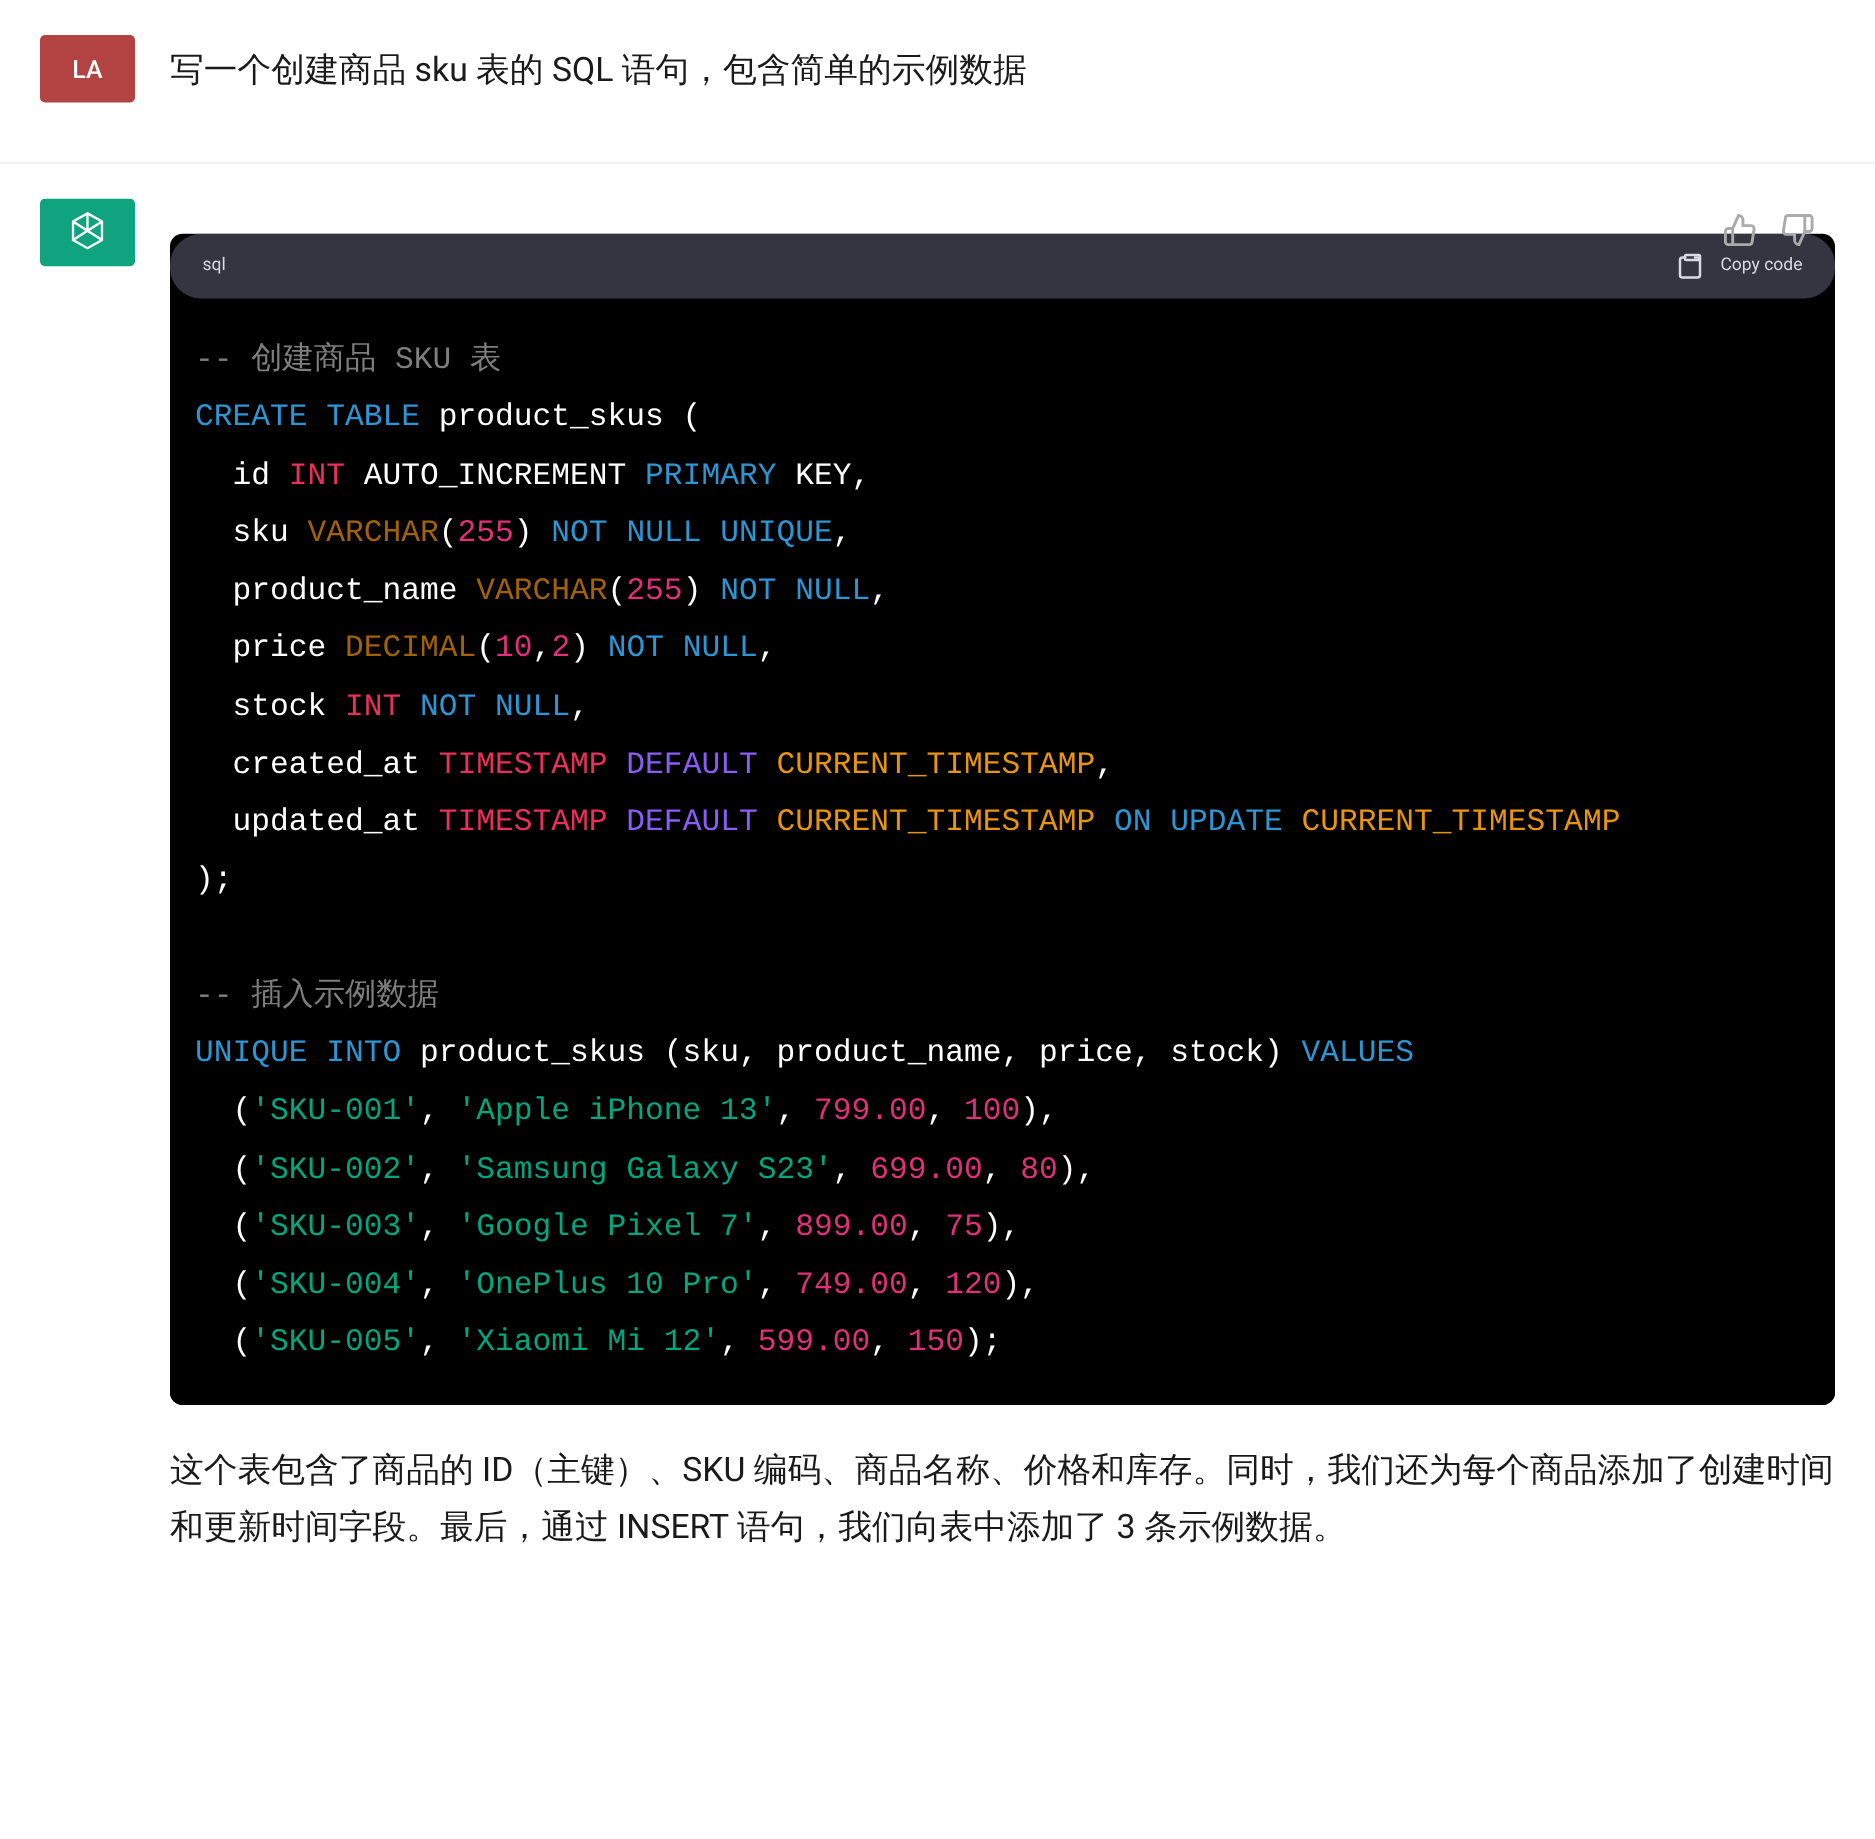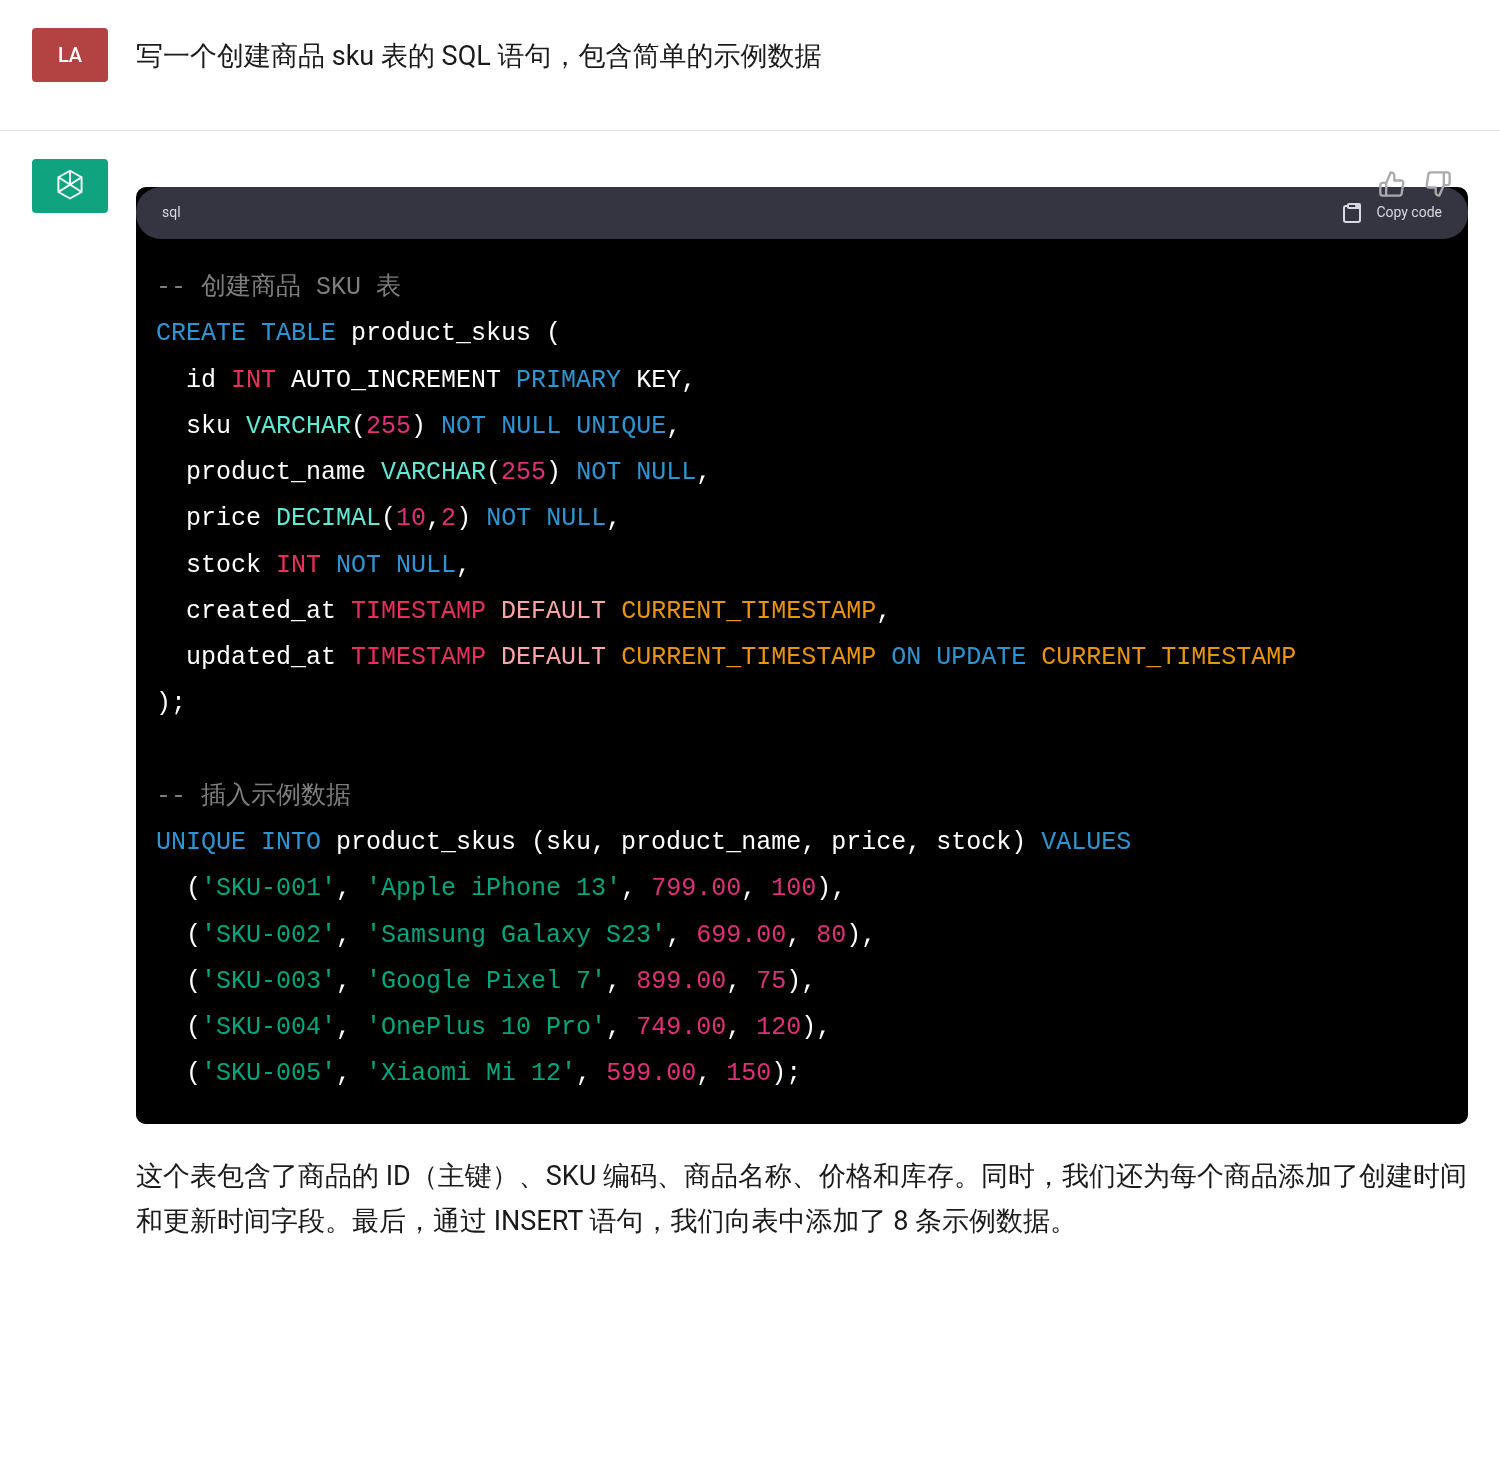--- a/index.html
+++ b/index.html
@@ -75,25 +75,25 @@
     font-family: "SFMono-Regular", Consolas, "Liberation Mono", Menlo, monospace;
     font-size: 25px;
     line-height: 1.85;
     color: #fff;
     white-space: pre;
   }
   .tok-cm { color: #7e7e7e; }
   .tok-kw { color: #2e95d3; }
   .tok-ty { color: #e9305a; }
   .tok-id { color: #ffffff; }
-  .tok-fn { color: #5eead4; }
+  .tok-fn { color: #a16207; }
   .tok-nm { color: #df3079; }
   .tok-st { color: #00a67d; }
   .tok-cn { color: #e9950c; }
-  .tok-de { color: #fca5a5; margin-top: 29px; }
+  .tok-de { color: #8b5cf6; margin-top: 29px; }
   .tok-pn { color: #ffffff; }
 </style>
 </head>
 <body>
 
 <div class="msg user">
   <div class="avatar user-av">
     <span>LA</span>
   </div>
   <div class="content">写一个创建商品 sku 表的 SQL 语句，包含简单的示例数据</div>
@@ -147,15 +147,15 @@
 <span class="tok-cm">-- 插入示例数据</span>
 <span class="tok-kw">UNIQUE</span><span class="tok-pn"> </span><span class="tok-kw">INTO</span><span class="tok-pn"> </span><span class="tok-id">product_skus (sku, product_name, price, stock) </span><span class="tok-kw">VALUES</span>
 <span class="tok-pn">  (</span><span class="tok-st">'SKU-001'</span><span class="tok-pn">, </span><span class="tok-st">'Apple iPhone 13'</span><span class="tok-pn">, </span><span class="tok-nm">799.00</span><span class="tok-pn">, </span><span class="tok-nm">100</span><span class="tok-pn">),</span>
 <span class="tok-pn">  (</span><span class="tok-st">'SKU-002'</span><span class="tok-pn">, </span><span class="tok-st">'Samsung Galaxy S23'</span><span class="tok-pn">, </span><span class="tok-nm">699.00</span><span class="tok-pn">, </span><span class="tok-nm">80</span><span class="tok-pn">),</span>
 <span class="tok-pn">  (</span><span class="tok-st">'SKU-003'</span><span class="tok-pn">, </span><span class="tok-st">'Google Pixel 7'</span><span class="tok-pn">, </span><span class="tok-nm">899.00</span><span class="tok-pn">, </span><span class="tok-nm">75</span><span class="tok-pn">),</span>
 <span class="tok-pn">  (</span><span class="tok-st">'SKU-004'</span><span class="tok-pn">, </span><span class="tok-st">'OnePlus 10 Pro'</span><span class="tok-pn">, </span><span class="tok-nm">749.00</span><span class="tok-pn">, </span><span class="tok-nm">120</span><span class="tok-pn">),</span>
 <span class="tok-pn">  (</span><span class="tok-st">'SKU-005'</span><span class="tok-pn">, </span><span class="tok-st">'Xiaomi Mi 12'</span><span class="tok-pn">, </span><span class="tok-nm">599.00</span><span class="tok-pn">, </span><span class="tok-nm">150</span><span class="tok-pn">);</span></pre>
       </div>
     </div>
 
-    <p>这个表包含了商品的 ID（主键）、SKU 编码、商品名称、价格和库存。同时，我们还为每个商品添加了创建时间和更新时间字段。最后，通过 INSERT 语句，我们向表中添加了 8 条示例数据。</p>
+    <p>这个表包含了商品的 ID（主键）、SKU 编码、商品名称、价格和库存。同时，我们还为每个商品添加了创建时间和更新时间字段。最后，通过 INSERT 语句，我们向表中添加了 3 条示例数据。</p>
   </div>
 </div>
 
 </body></html>

